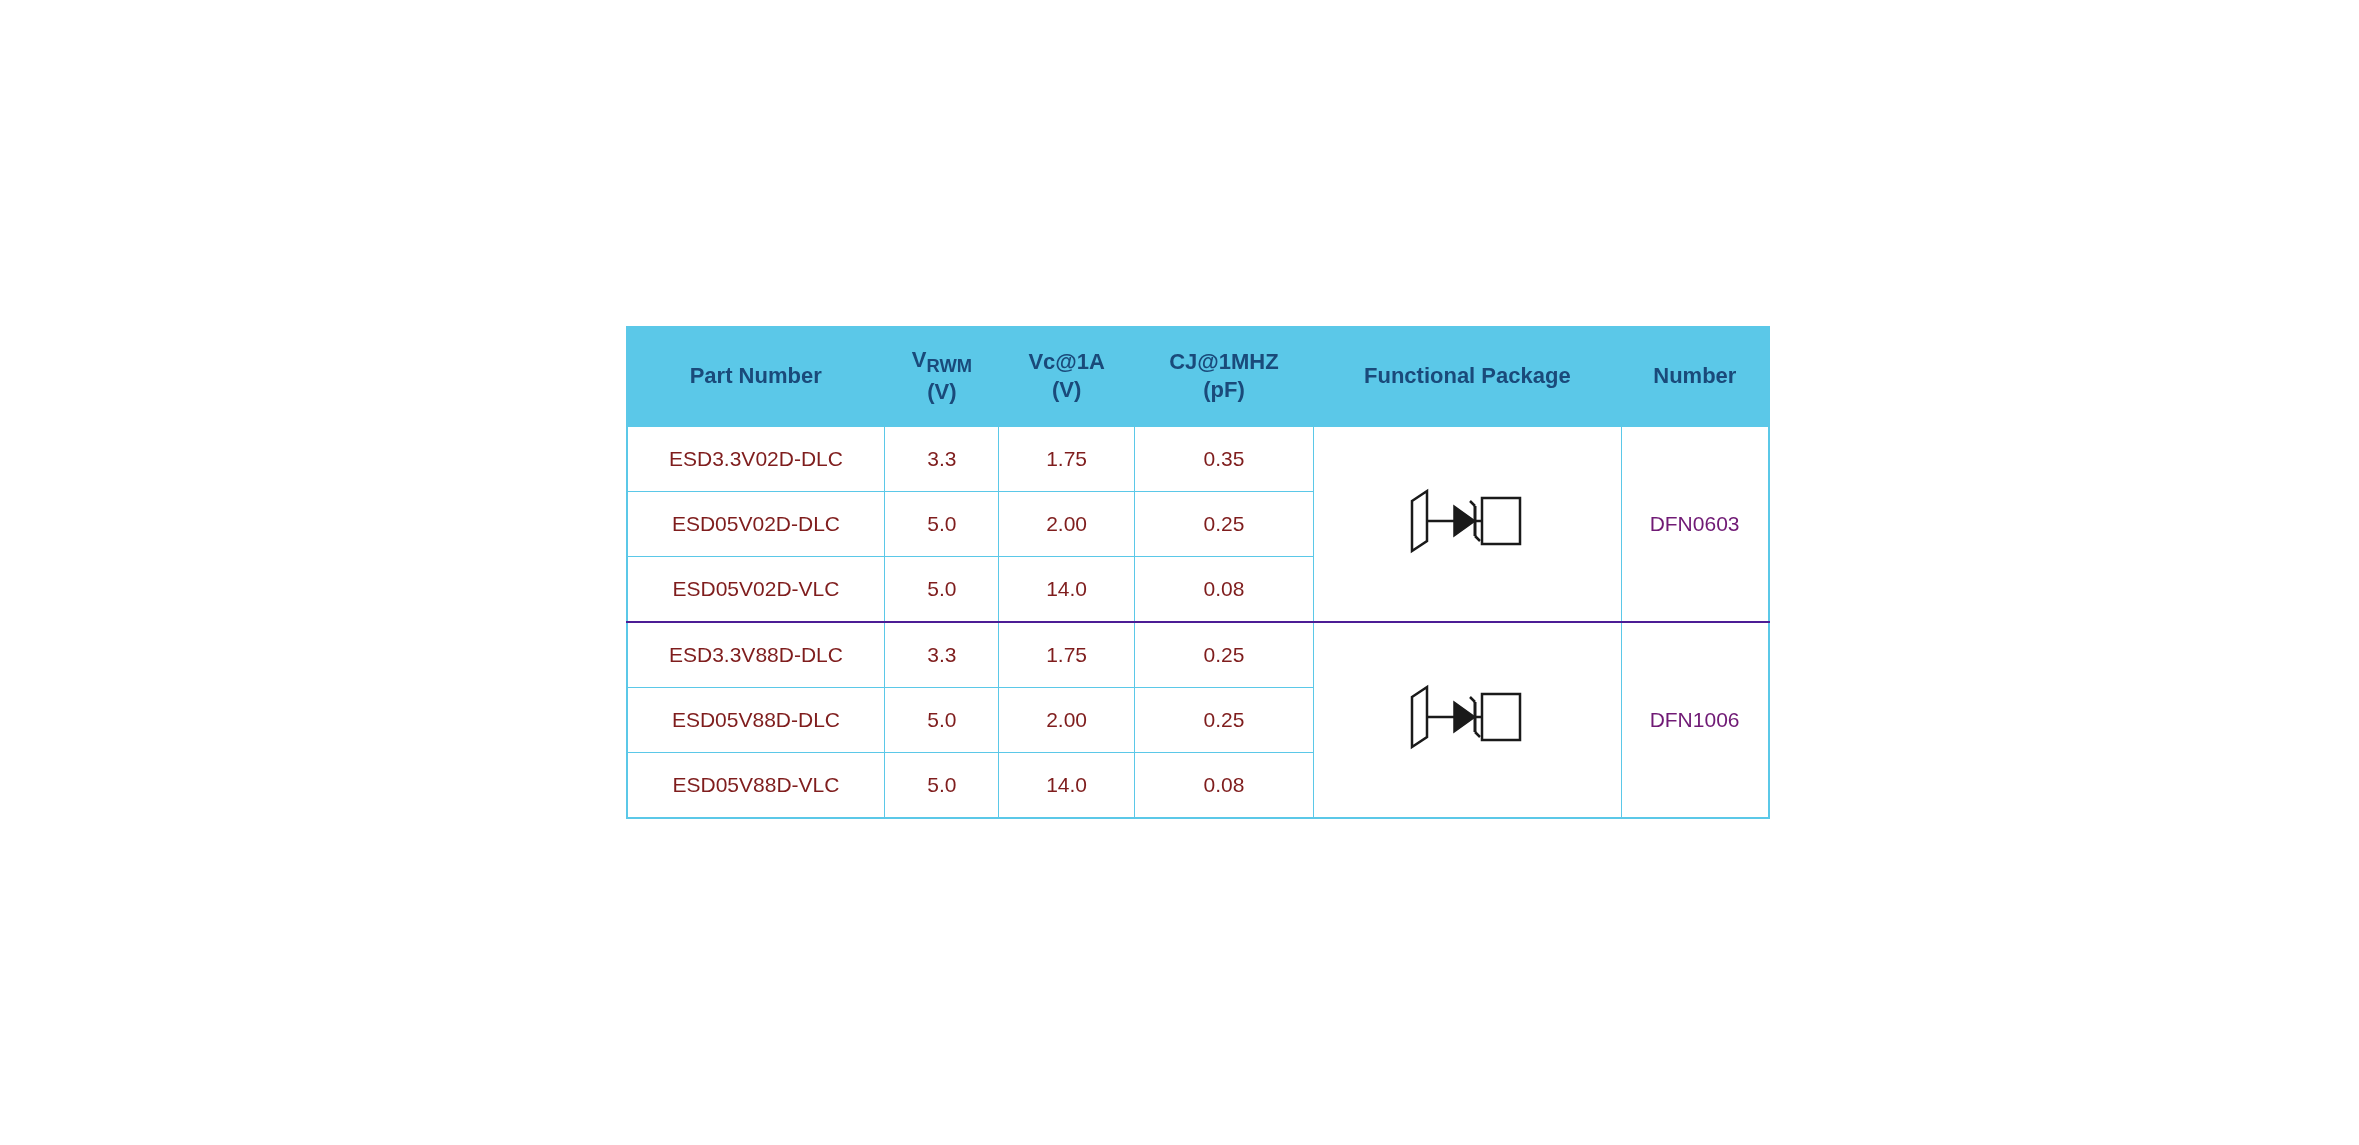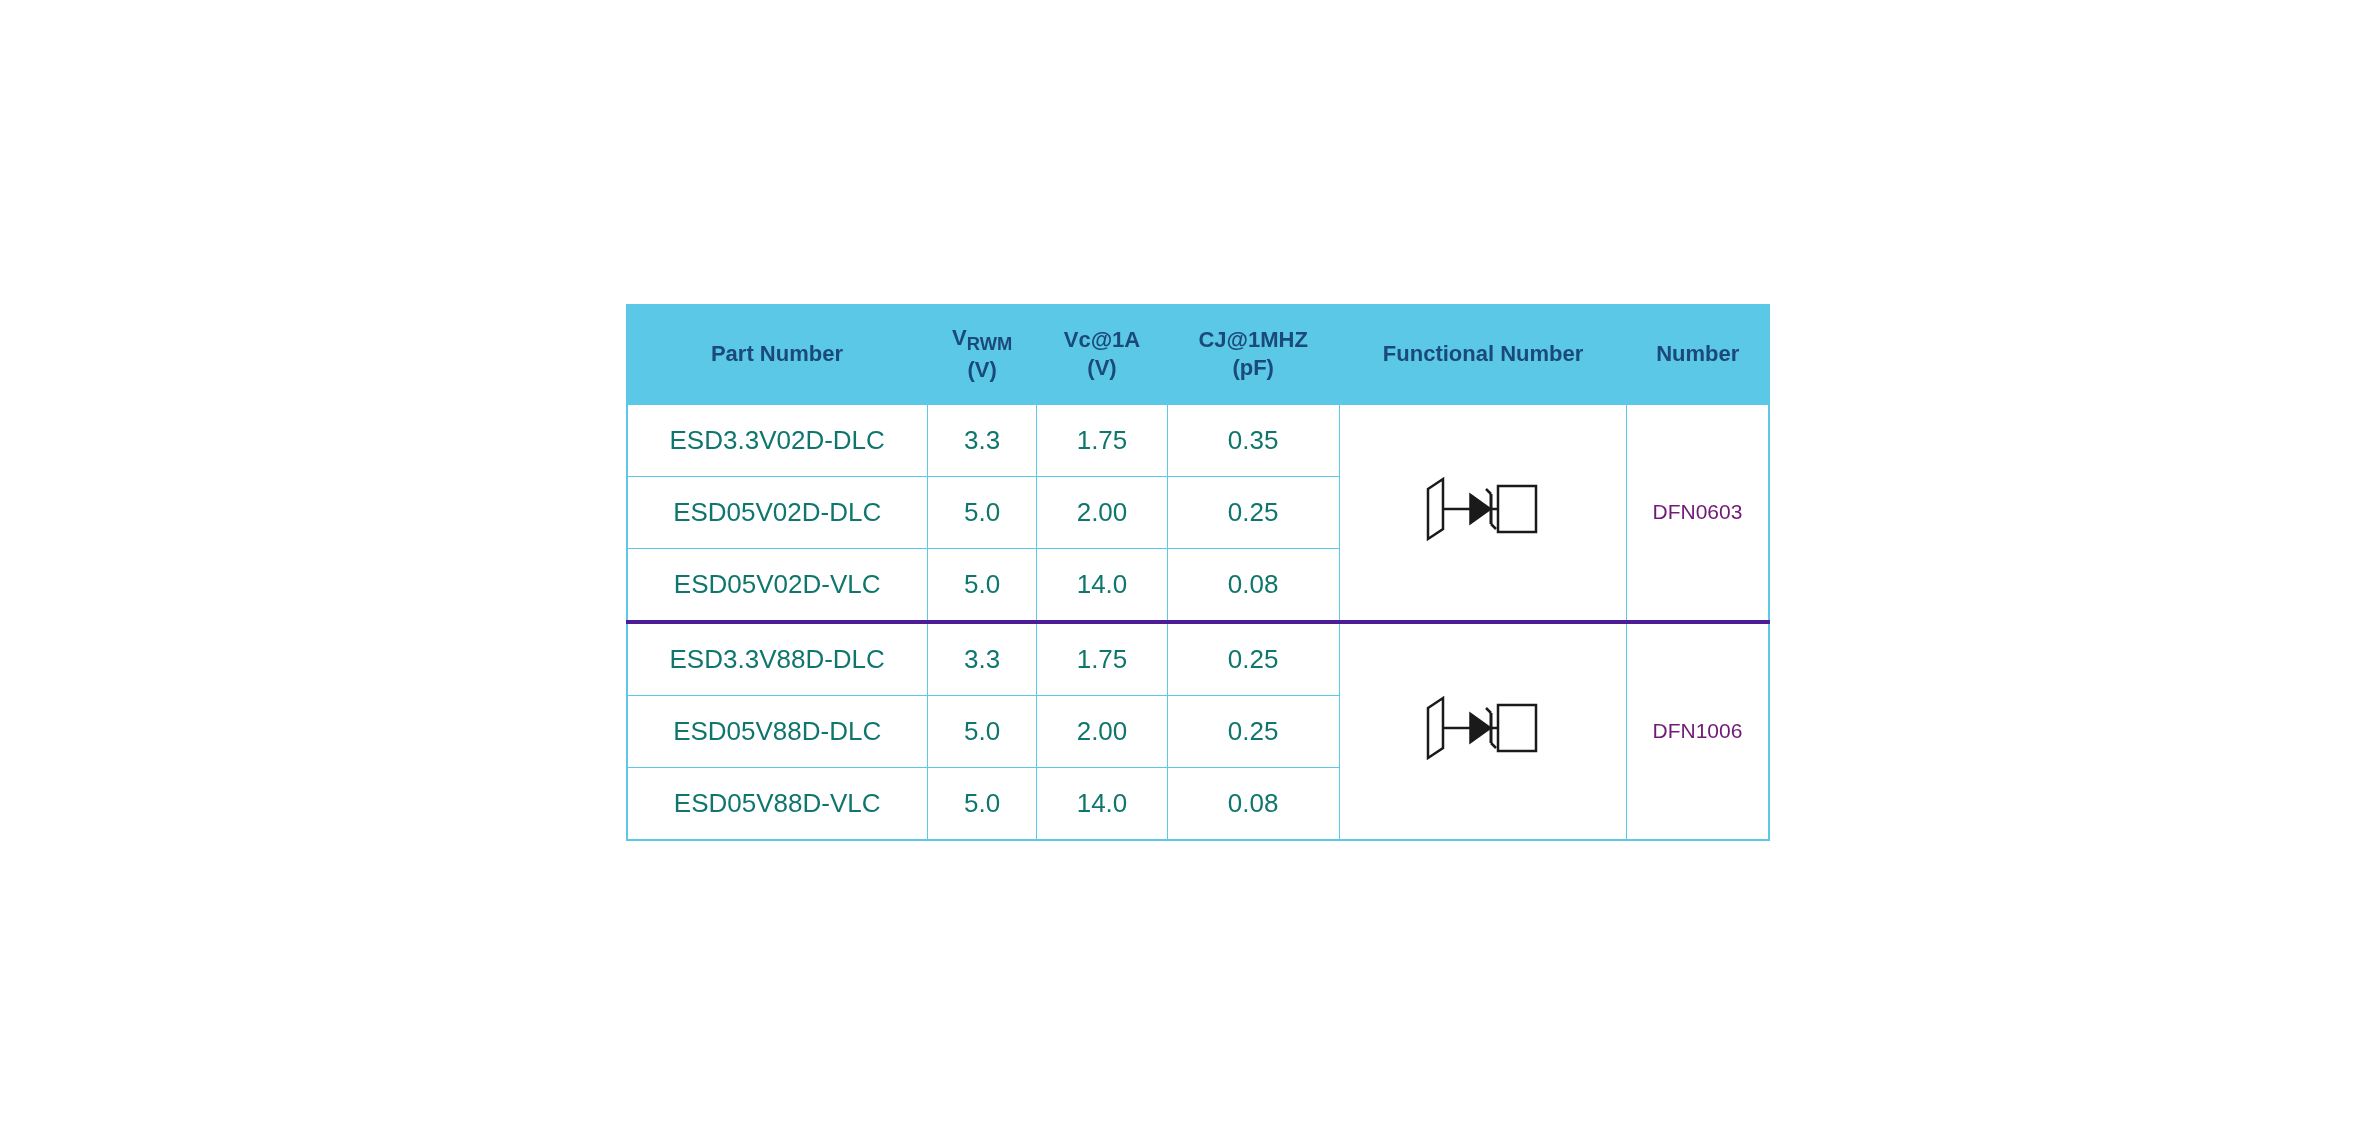--- a/index.html
+++ b/index.html
@@ -46,27 +46,27 @@
     }
 
     tbody tr {
       background-color: #ffffff;
     }
 
     tbody td {
       border: 1.5px solid #5bc8e8;
       text-align: center;
       padding: 20px 10px;
-      font-size: 26px;
-      color: #0f766e;
+      font-size: 21px;
+      color: #7f1d1d;
       vertical-align: middle;
     }
 
     .group-divider {
-      border-top: 4px solid #4c1d95;
+      border-top: 2px solid #4c1d95;
       margin-left: 36px;
     }
 
     .diagram-cell {
       padding: 10px;
     }
 
     .functional-diagram {
       display: inline-flex;
       align-items: center;
@@ -106,21 +106,21 @@
         </th>
         <th>
           <span>Vc@1A</span><br>
           <span>(V)</span>
         </th>
         <th>
           <span>CJ@1MHZ</span><br>
           <span>(pF)</span>
         </th>
         <th>
-          <span>Functional Number</span>
+          <span>Functional Package</span>
         </th>
         <th>
           <span>Number</span>
         </th>
       </tr>
     </thead>
     <tbody>
 
       <tr>
         <td>

